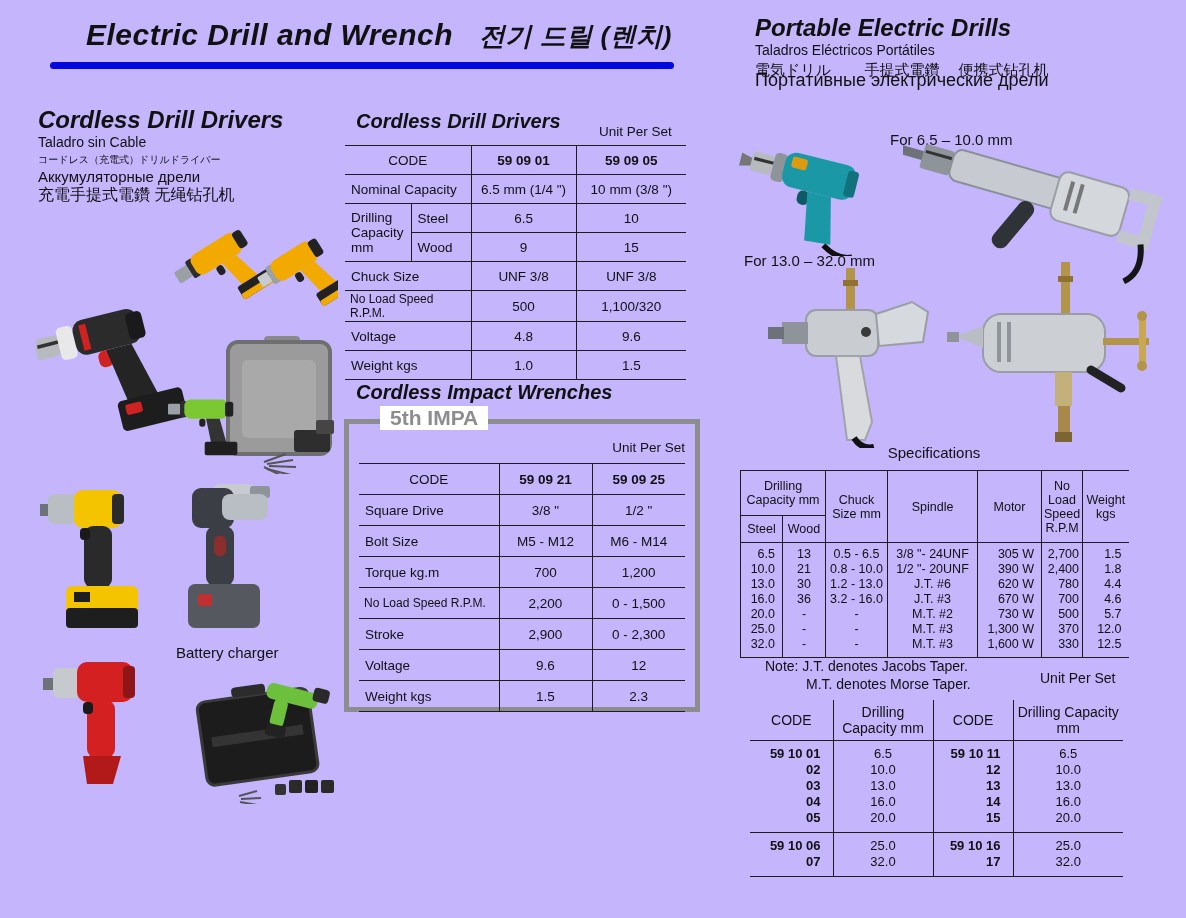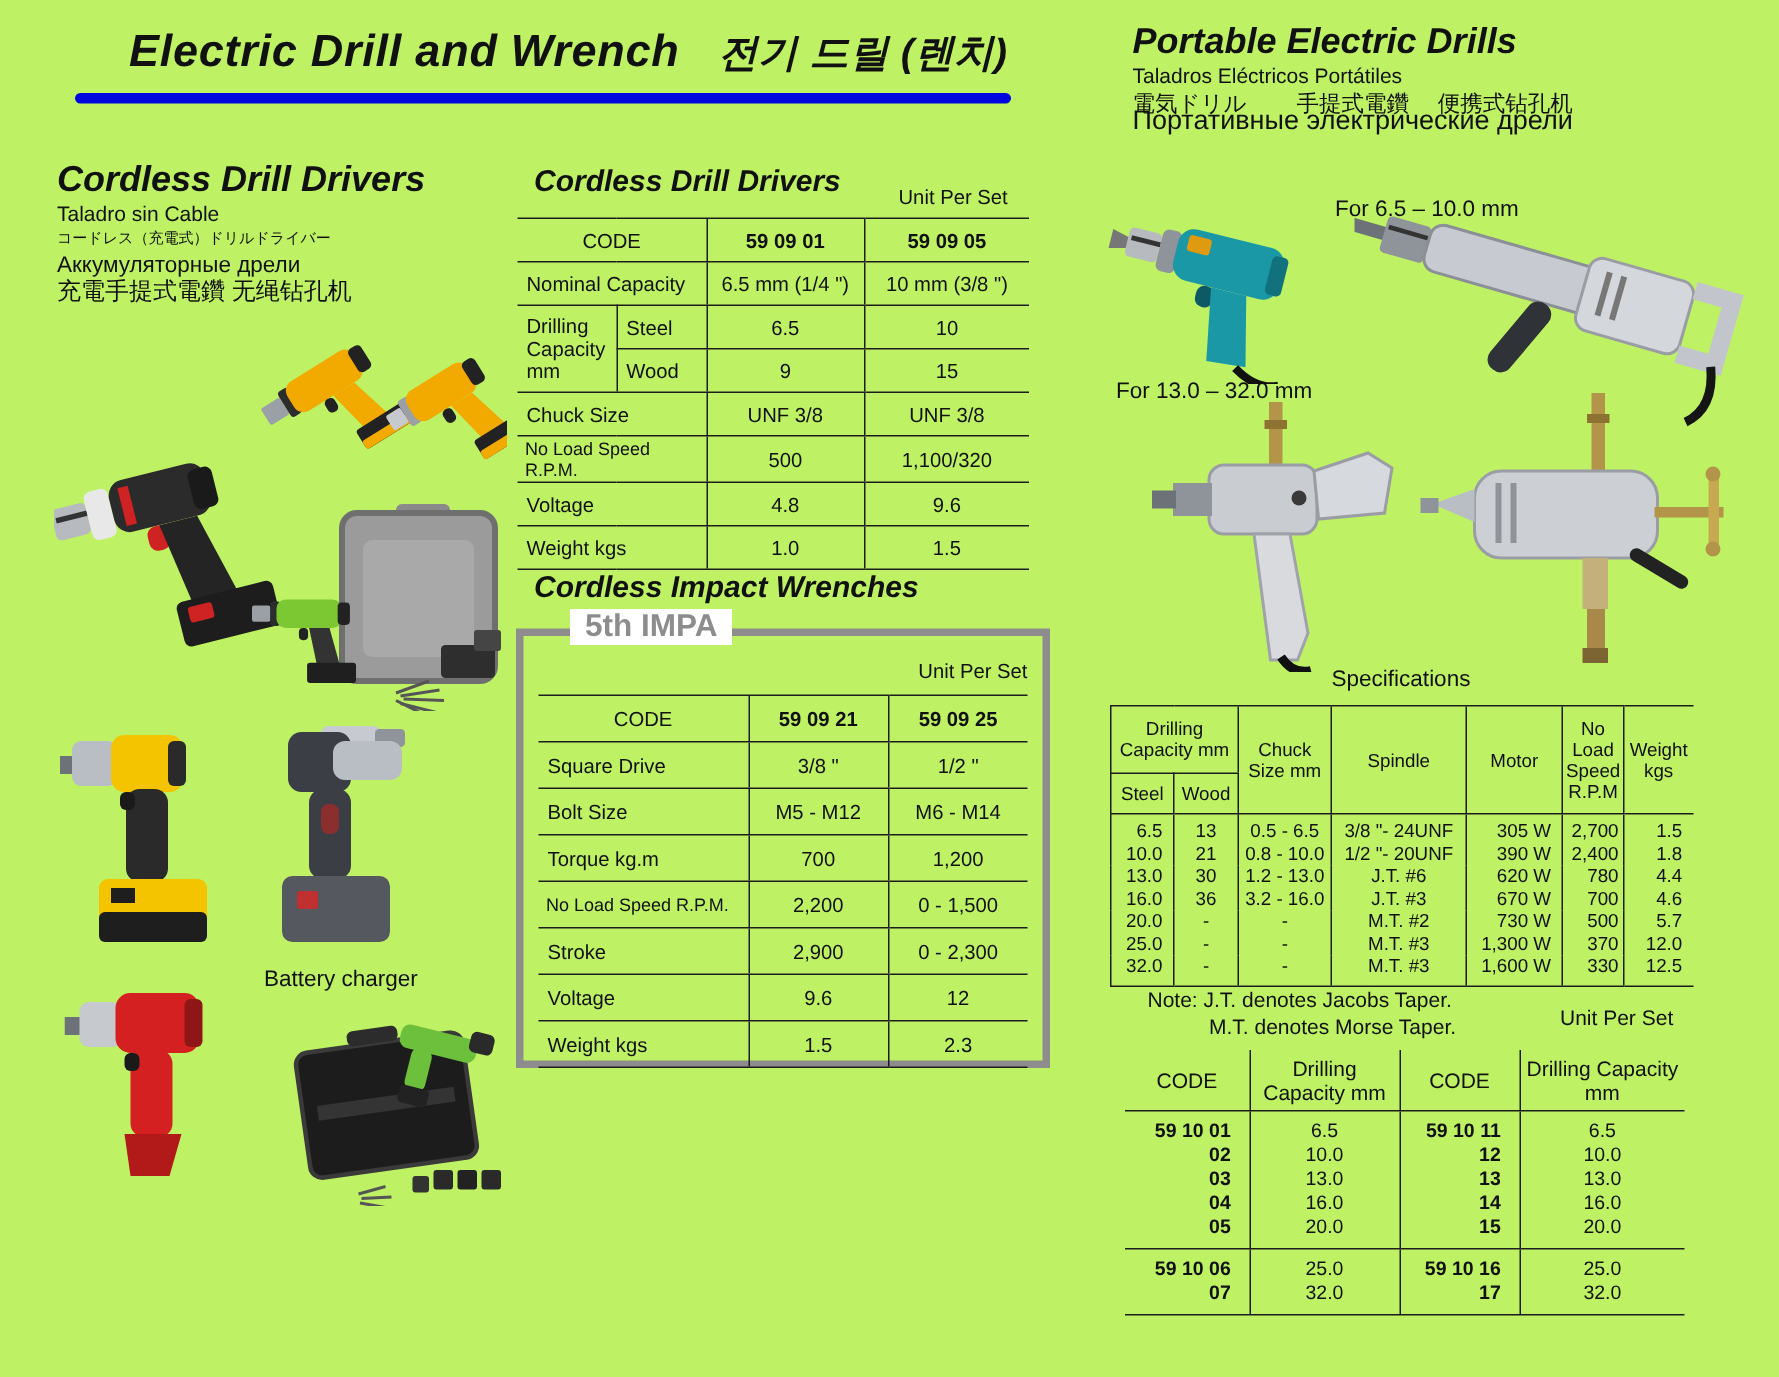--- a/index.html
+++ b/index.html
@@ -1,16 +1,16 @@
 <!DOCTYPE html>
 <html><head>
 <meta charset="utf-8">
 <style>
   html,body{margin:0;padding:0;background:#e8e8e8;}
-  .canvas{position:relative;width:1186px;height:918px;background:#bef264;
+  .canvas{position:relative;width:1186px;height:918px;background:#c4b5fd;
           font-family:"Liberation Sans",sans-serif;color:#111;overflow:hidden;}
   .abs{position:absolute;}
   
   .page-title{font-style:italic;font-weight:bold;font-size:30px;letter-spacing:.5px;white-space:nowrap;}
   .page-title .ko{font-size:26px;margin-left:26px;}
   .title-rule{height:7px;background:#0008dd;border-radius:4px;}
   
   .sec-head{font-style:italic;font-weight:bold;font-size:24px;white-space:nowrap;}
   .sub{font-size:14px;white-space:nowrap;line-height:17px;}
   .sub.cjk{font-size:10px;}

